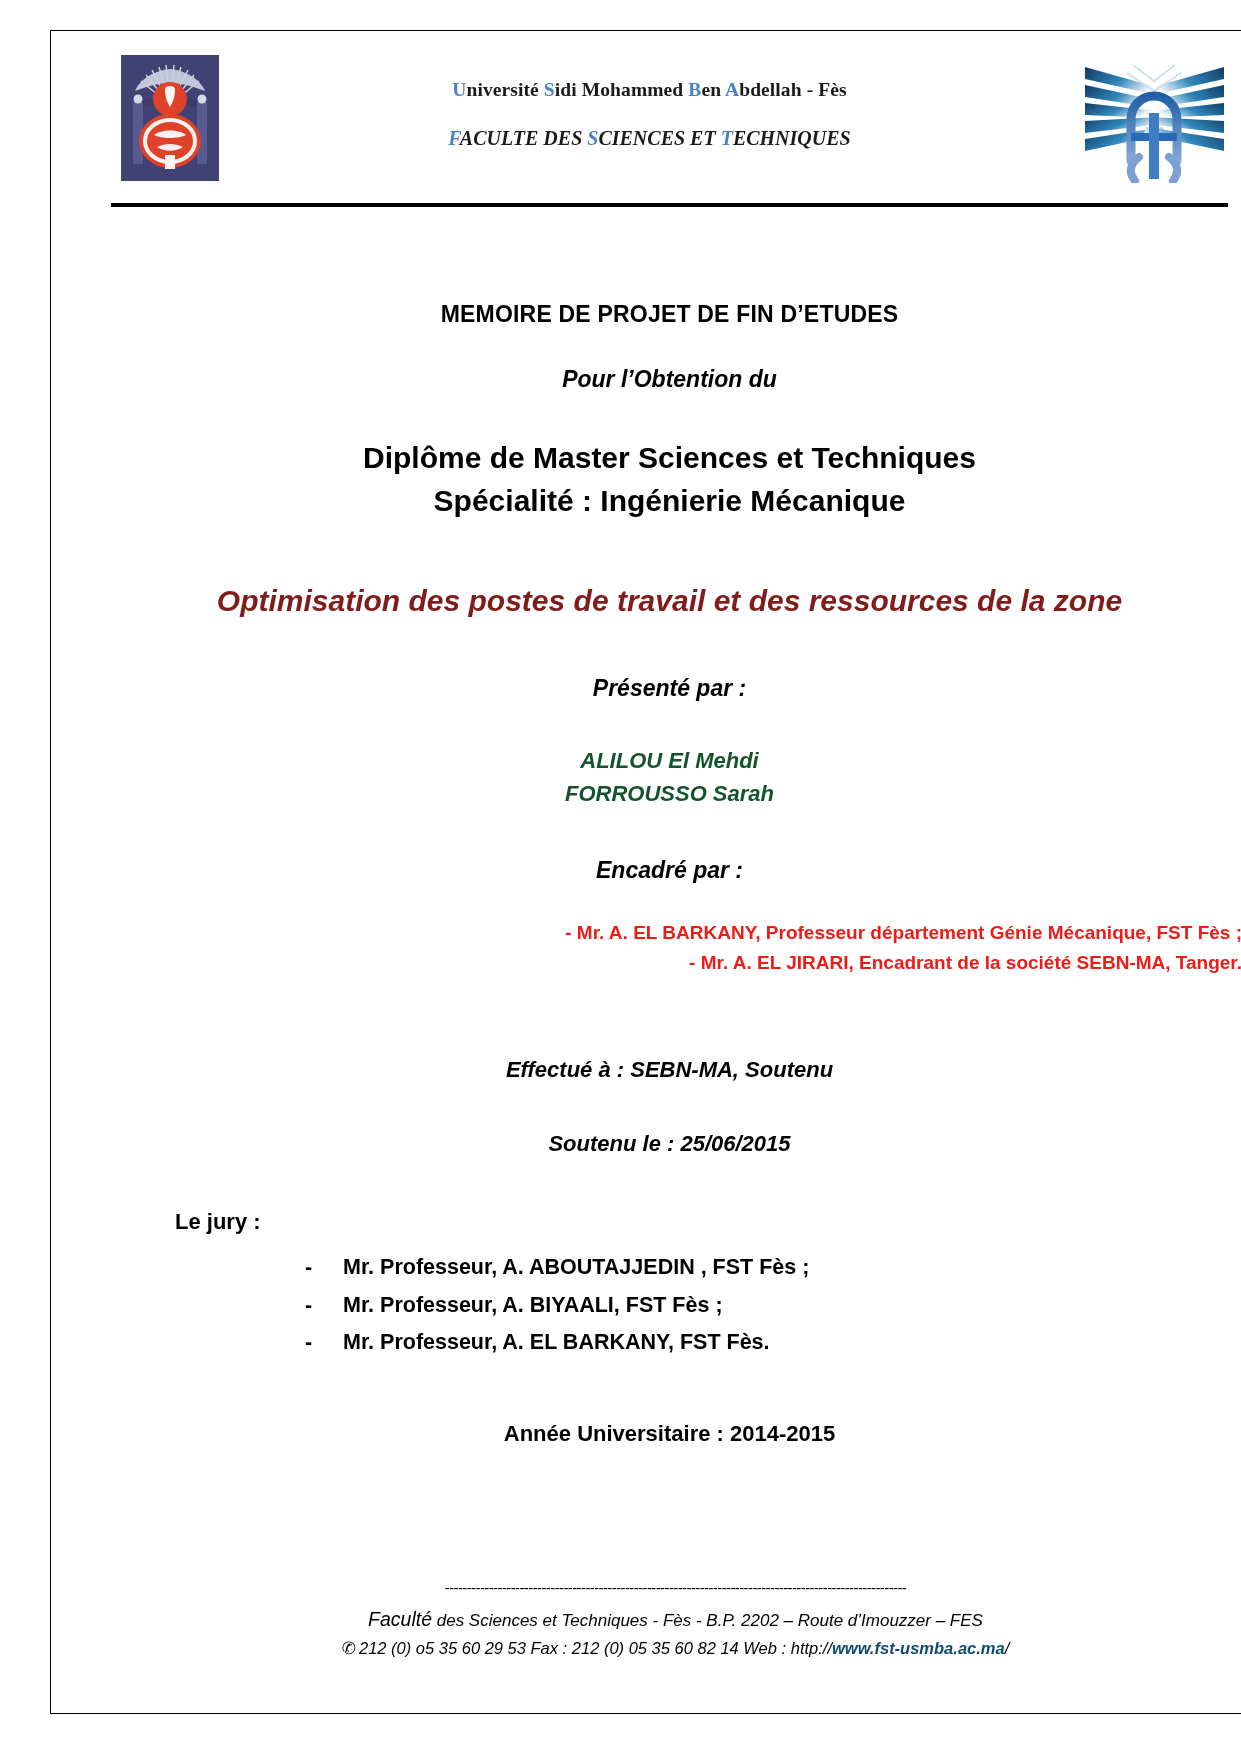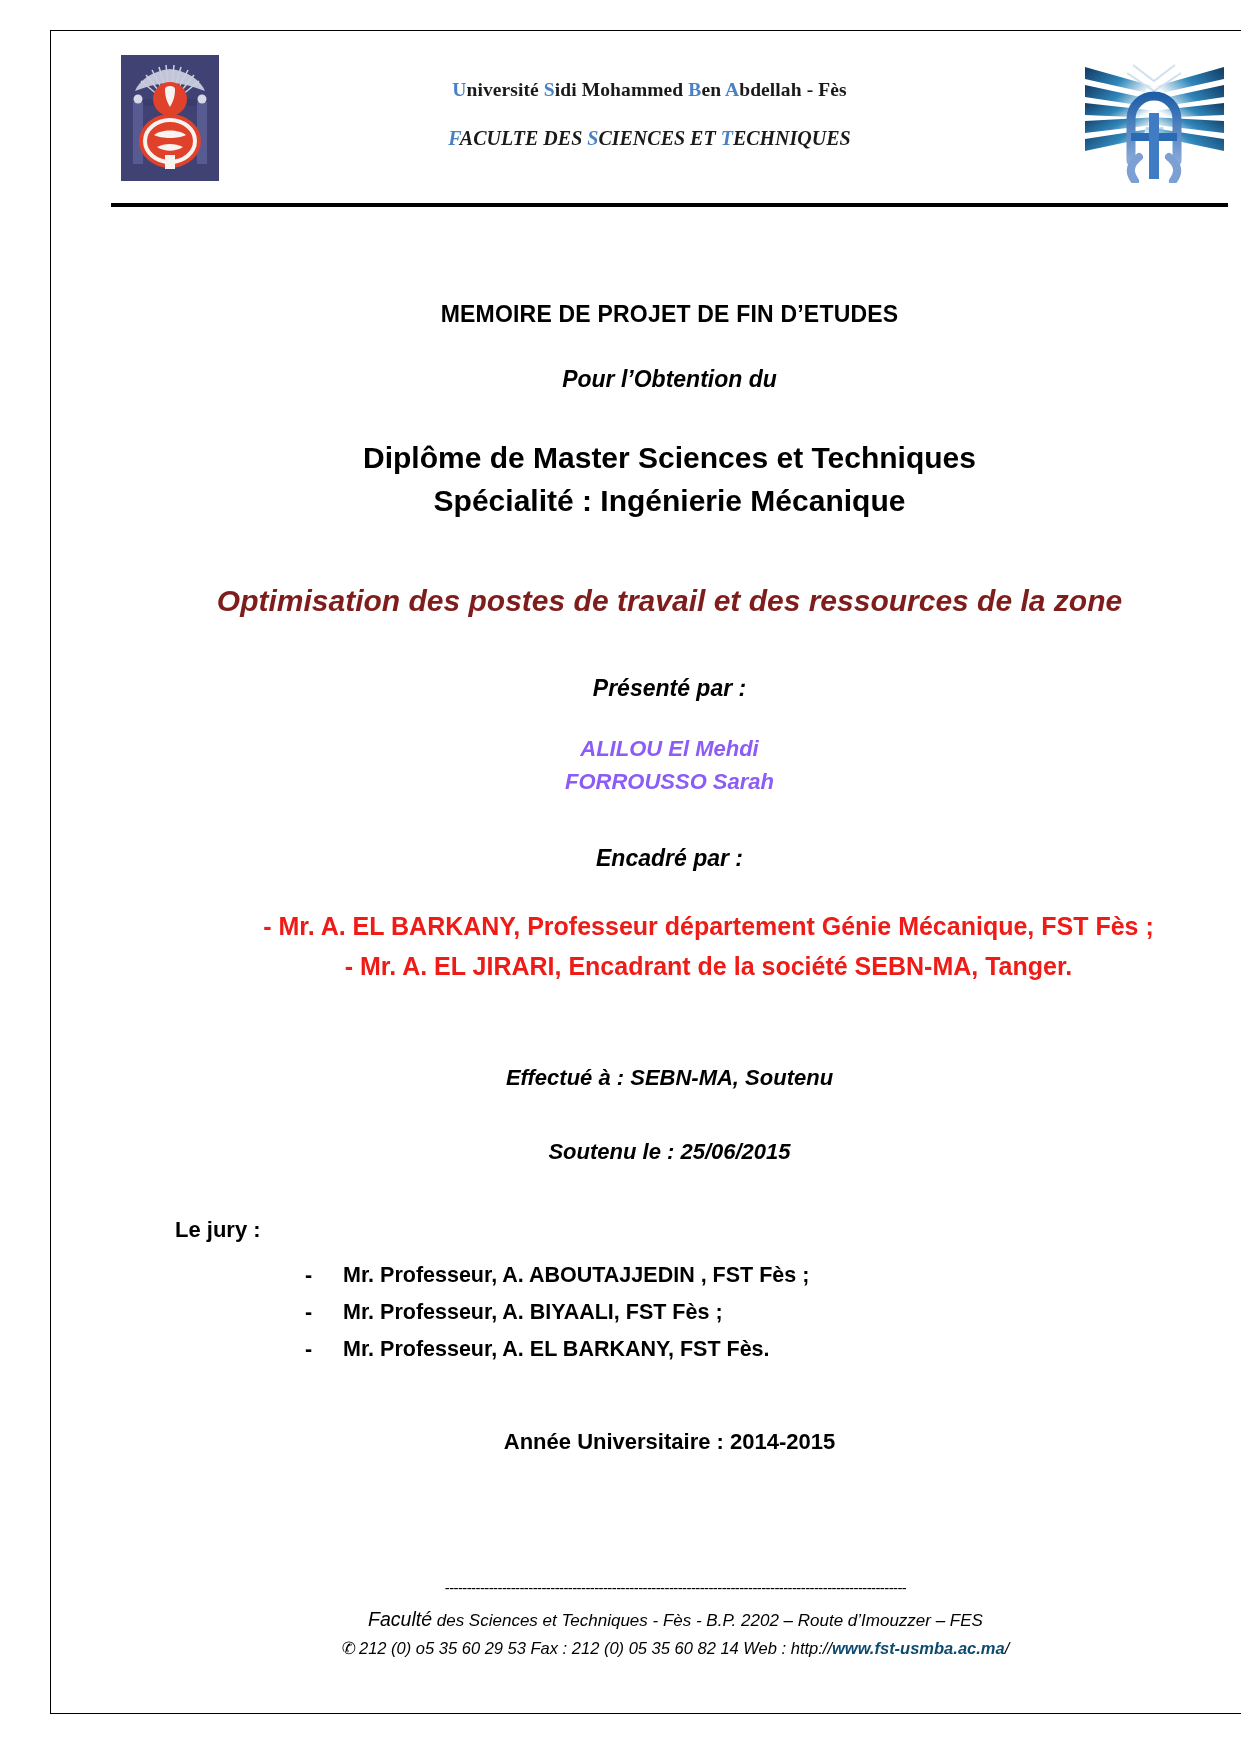--- a/index.html
+++ b/index.html
@@ -127,36 +127,36 @@
   .t-presente {
     font-size: 23px;
     font-weight: bold;
     font-style: italic;
     margin-top: 52px;
   }
   .authors {
     font-size: 22px;
     font-weight: bold;
     font-style: italic;
-    color: #8b5cf6;
-    margin-top: 30px;
+    color: #14532d;
+    margin-top: 42px;
     line-height: 1.52;
   }
   .t-encadre {
     font-size: 23px;
     font-weight: bold;
     font-style: italic;
     margin-top: 46px;
   }
   .supervisors {
     margin-top: 34px;
-    text-align: center;
+    text-align: right;
     padding-left: 78px;
     color: #ee1b16;
-    font-size: 25px;
+    font-size: 19px;
     font-weight: bold;
     line-height: 1.62;
   }
   .t-effectue {
     font-size: 22px;
     font-weight: bold;
     font-style: italic;
     margin-top: 78px;
   }
   .t-soutenu {

